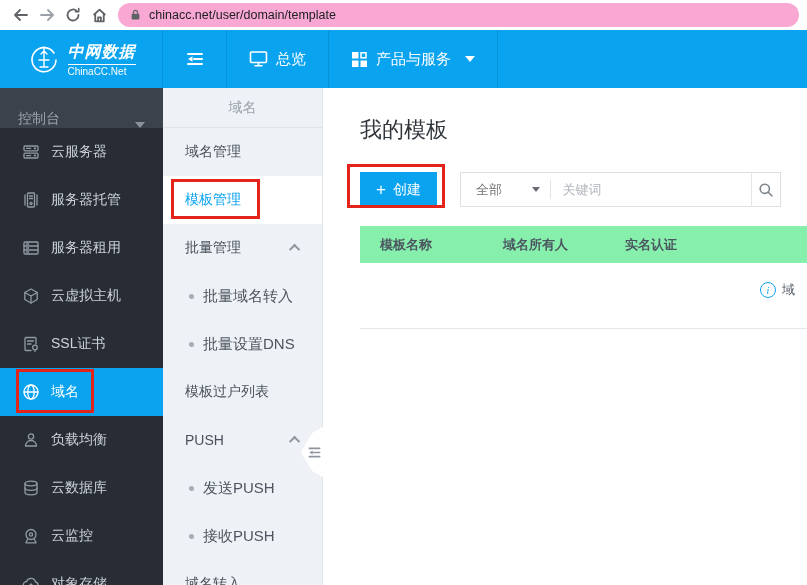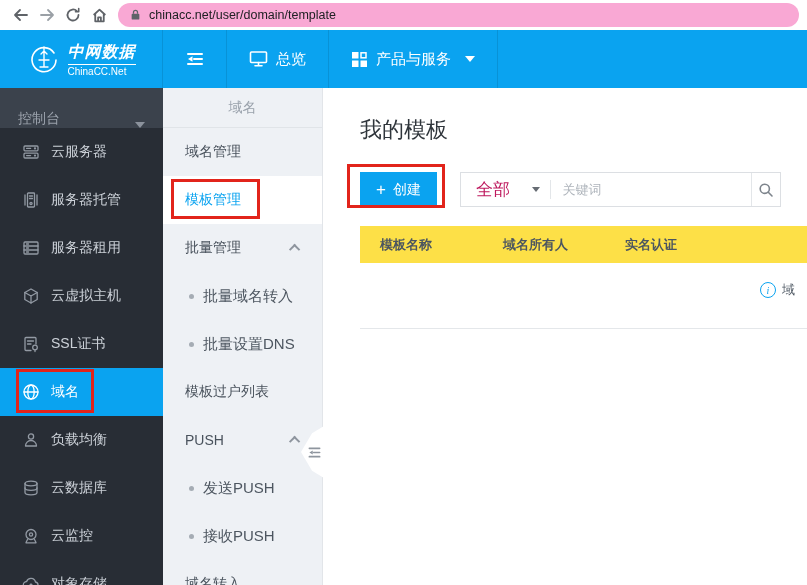--- a/index.html
+++ b/index.html
@@ -46,29 +46,29 @@
   
   .collapse-tab { position:absolute; top:426px; left:301px; width:23px; height:52px; background:#fff; clip-path:polygon(100% 0, 100% 100%, 48% 86%, 0 50%, 48% 14%); display:flex; align-items:center; justify-content:flex-end; padding-right:3px; color:#8e959e; }
   .collapse-tab svg { width:13px; height:13px; }
 
   
   .main { position:absolute; top:88px; left:323px; width:484px; height:497px; background:#fff; }
   .page-title { position:absolute; top:27px; left:37px; font-size:22px; font-weight:500; color:#2f353b; }
   .create-btn { position:absolute; top:84px; left:37px; width:77px; height:35px; background:#0aa3f0; color:#fff; border:none; font-size:14px; display:flex; align-items:center; justify-content:center; gap:7px; cursor:pointer; font-family:inherit; }
   .create-btn .plus { font-size:17px; font-weight:400; line-height:1; }
   .search-group { position:absolute; top:84px; left:137px; width:321px; height:35px; border:1px solid #dcdfe3; display:flex; align-items:stretch; background:#fff; }
-  .filter-dd { width:95px; display:flex; align-items:center; padding-left:15px; font-size:17px; color:#be185d; cursor:pointer; }
+  .filter-dd { width:95px; display:flex; align-items:center; padding-left:15px; font-size:13px; color:#737373; cursor:pointer; }
   .filter-dd .caret-down { border-top-color:#666c73; margin-left:auto; margin-right:10px; border-left-width:4.5px; border-right-width:4.5px; border-top-width:5.5px; }
   .vdiv { width:1px; background:#e3e6e9; margin:7px 0; }
   .kw-input { flex:1; border:none; outline:none; font-size:13px; padding:0 12px; color:#333; font-family:inherit; }
   .kw-input::placeholder { color:#aeb4bb; }
   .search-btn { width:32px; display:flex; align-items:center; justify-content:center; border-left:1px solid #e3e6e9; background:#fff; border-top:none; border-right:none; border-bottom:none; cursor:pointer; color:#7d848c; }
   .search-btn svg { width:16px; height:16px; }
 
-  .table-header { position:absolute; top:138px; left:37px; width:447px; height:37px; background:#fde047; display:flex; align-items:center; font-size:13px; font-weight:600; color:#4b5560; }
+  .table-header { position:absolute; top:138px; left:37px; width:447px; height:37px; background:#86efac; display:flex; align-items:center; font-size:13px; font-weight:600; color:#4b5560; }
   .th { padding-left:20px; }
   .th:nth-child(1){ width:123px; } .th:nth-child(2){ width:122px; } .th:nth-child(3){ width:119px; } .th:nth-child(4){ flex:1; }
 
   .info-line { position:absolute; top:193px; left:437px; display:flex; align-items:center; gap:6px; font-size:13px; color:#4b5560; white-space:nowrap; }
   .info-ic { width:16px; height:16px; border-radius:50%; border:1.4px solid #0aa3f0; color:#0aa3f0; font-size:10px; font-style:italic; font-family:"Liberation Serif",serif; display:flex; align-items:center; justify-content:center; flex:0 0 16px; }
   .bottom-divider { position:absolute; top:240px; left:37px; width:447px; height:1px; background:#e4e7ea; }
 
   
   .anno { position:absolute; border:3px solid #e2241b; background:transparent; z-index:10; pointer-events:none; }
   .anno-domain { left:16px; top:369px; width:78px; height:44px; }

